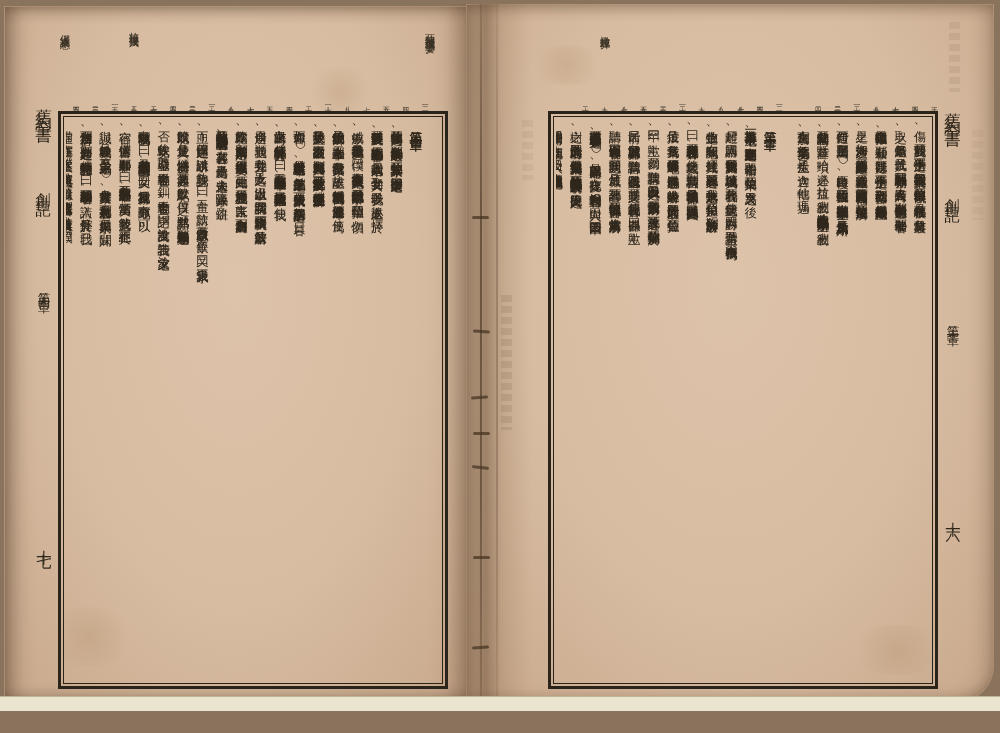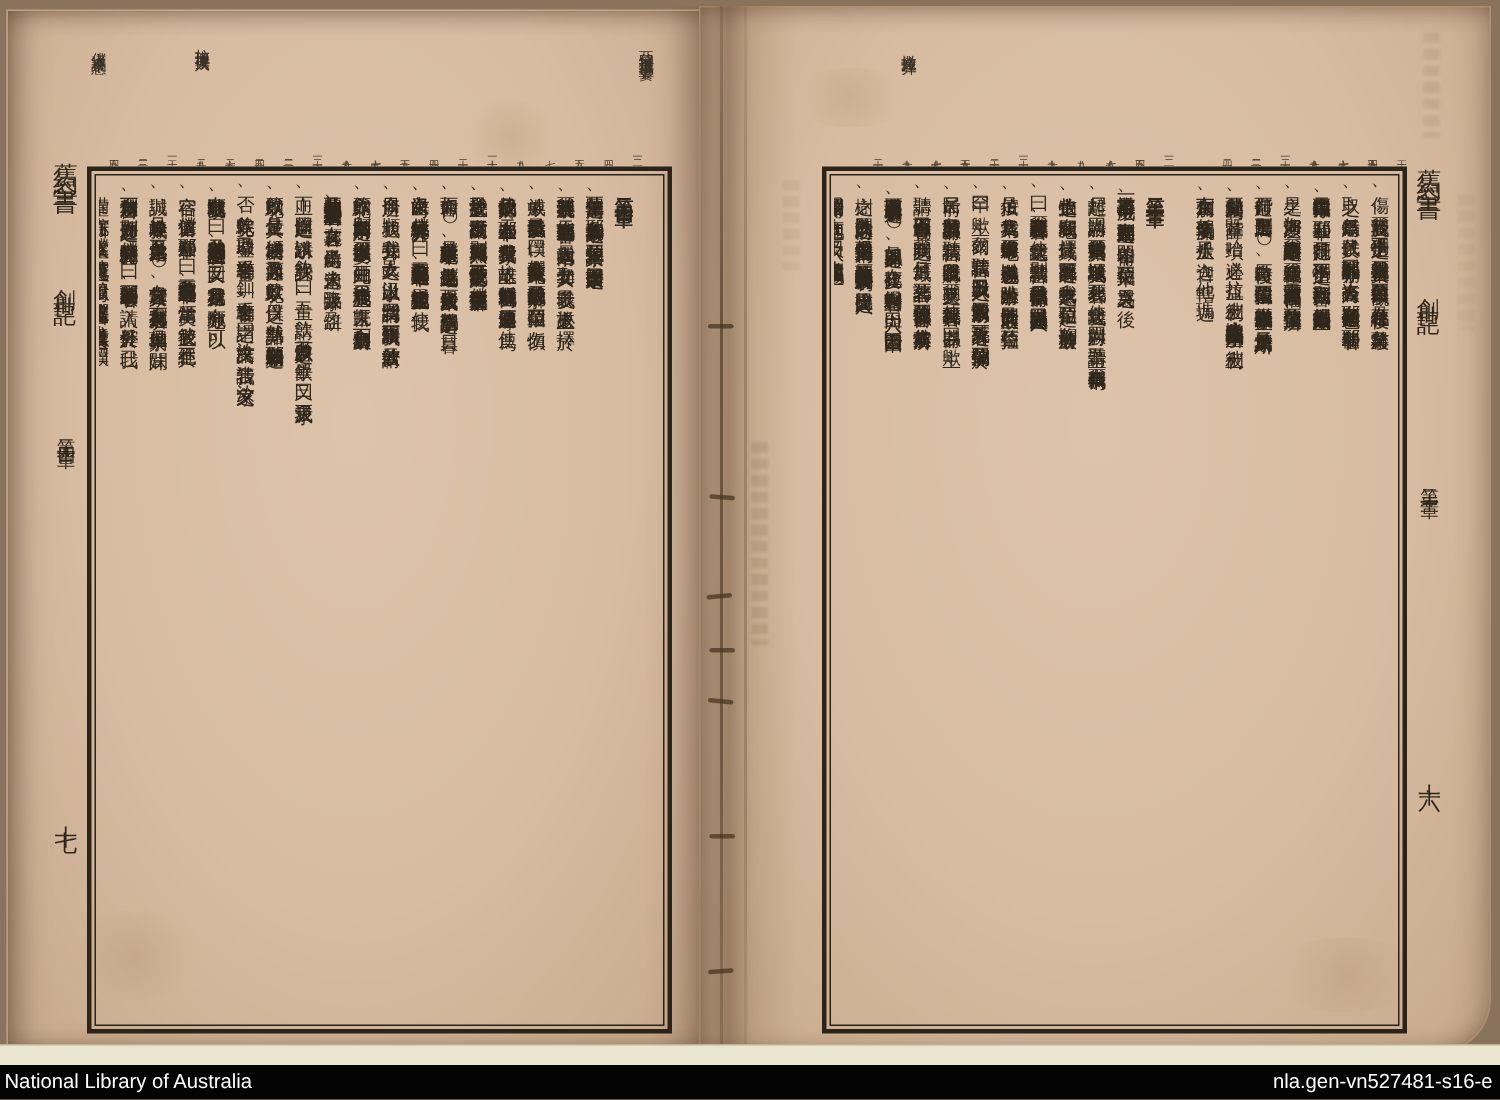--- a/index.html
+++ b/index.html
@@ -197,18 +197,14 @@
   <div class="vtext section-title" style="left:33px;top:180px;height:56px;">創世記</div>
   <div class="vtext chapter-marker" style="left:35px;top:282px;height:84px;">第二十四章</div>
   <div class="vtext page-num" style="left:34px;top:538px;height:42px;">十七</div>
   <div class="vtext margin-note" style="left:423px;top:26px;height:66px;">亞伯拉罕遣僕爲子娶妻</div>
   <div class="vtext margin-note" style="left:127px;top:24px;height:66px;">拉班迎接僕人</div>
   <div class="vtext margin-note" style="left:58px;top:26px;height:66px;">僕人述說來意</div>
 
   <div id="pencil">16</div>
 
   <div id="cream"></div>
-  <div id="footer">
-    <span class="lib">National Library of Australia</span>
-    <span class="cat">nla.gen-vn527481-s16-e</span>
-  </div>
 
 </div>
 
 </body></html>

